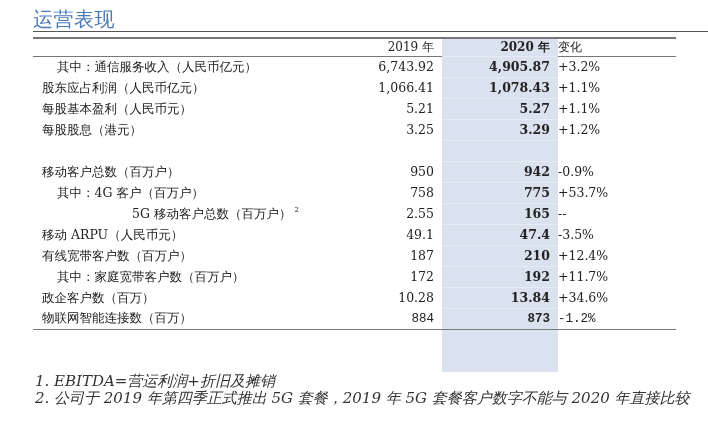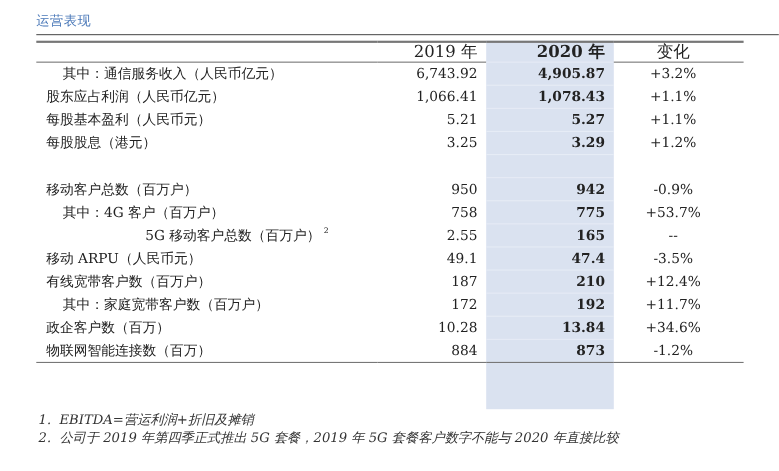--- a/index.html
+++ b/index.html
@@ -13,21 +13,21 @@
       position: relative;
       overflow: hidden;
       font-family: "DejaVu Serif", "Liberation Serif", serif;
       color: #222;
     }
     .title {
       position: absolute;
       left: 33px;
       top: 9px;
       font-family: "DejaVu Sans", "Liberation Sans", sans-serif;
-      font-size: 12px;
+      font-size: 20px;
       color: #4a78b8;
       letter-spacing: 0.5px;
       line-height: 20px;
     }
     .title-rule {
       position: absolute;
       left: 33px;
       top: 31px;
       width: 675px;
       height: 1px;
@@ -60,48 +60,48 @@
     col.c-change { width: 118px; }
     thead tr {
       border-top: 2px solid #777;
       border-bottom: 1px solid #777;
     }
     thead th {
       font-weight: normal;
       height: 17px;
       line-height: 17px;
       padding: 0;
-      font-size: 15px;
+      font-size: 12px;
     }
     th.h-2019, td.v-2019 { text-align: right; padding-right: 8px; }
     th.h-2020, td.v-2020 { text-align: right; padding-right: 8px; font-weight: bold; margin-top: 40px; }
-    th.h-change, td.v-change { text-align: center; padding-right: 10px; }
+    th.h-change, td.v-change { text-align: left; padding-right: 10px; }
     tbody td {
       height: 20px;
       line-height: 20px;
       padding: 0;
       white-space: nowrap;
     }
     tbody tr.r-spacer td { height: 20px; }
-    tbody tr.r-last { border-bottom: 1px solid #777; }
+    tbody tr.r-last { border-bottom: 1px solid #777; font-family: Liberation Mono, monospace; }
     tbody tr td.v-2020 { border-top: 1px solid #e6ecf6; }
     td.label { padding-left: 9px; }
     td.label.indent1 { padding-left: 24px; }
     td.label.indent2 { padding-left: 99px; }
     sup.fn {
       font-size: 7px;
       vertical-align: top;
       line-height: 12px;
       margin-left: 3px;
     }
     .footnotes {
       position: absolute;
       left: 35px;
       top: 373px;
-      font-size: 12px;
+      font-size: 15px;
       font-style: italic;
       color: #333;
       line-height: 17px;
     }
     .footnotes .num {
       display: inline-block;
       width: 19px;
     }
   </style>
 </head>

